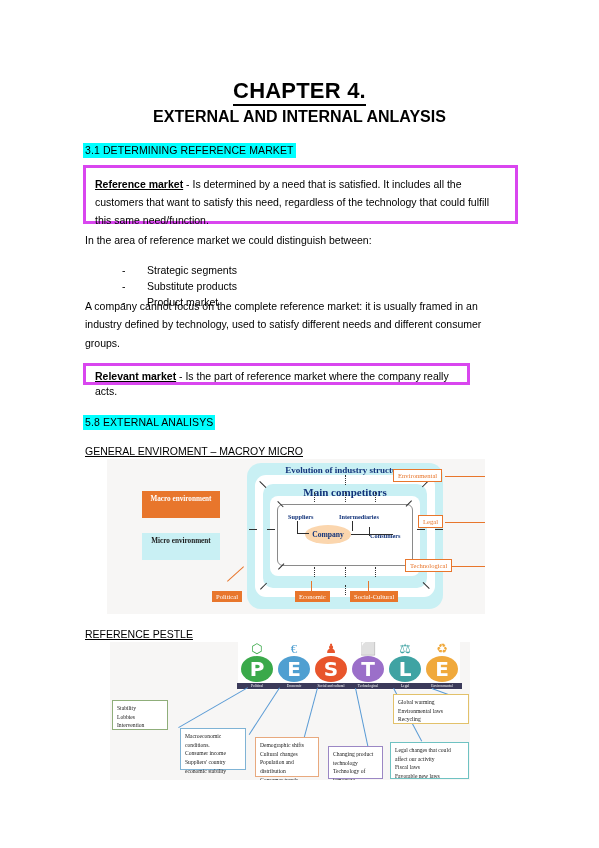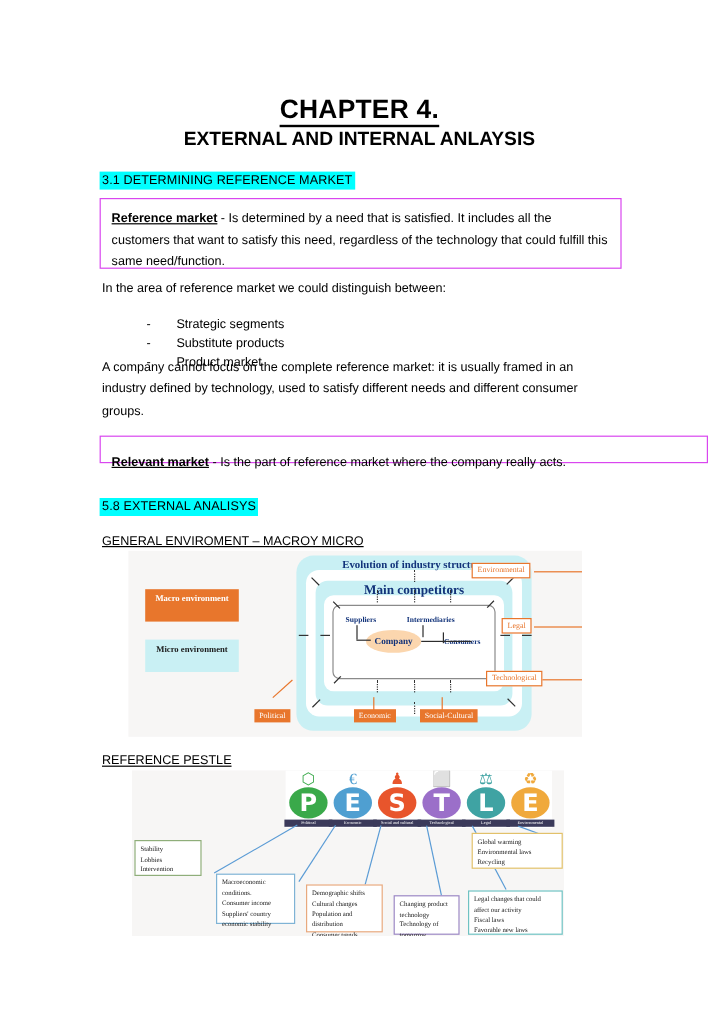--- a/index.html
+++ b/index.html
@@ -50,30 +50,30 @@
     padding: 1px 2px 2px 2px;
     white-space: nowrap;
     letter-spacing: .1px;
   }
   #sec-3-1 { left: 83px; top: 143px; }
   #sec-3-2 { left: 83px; top: 415px; }
 
   
   .defbox {
     position: absolute;
-    border: 1px solid #d946ef;
+    border: 3px solid #d946ef;
     background: #ffffff;
     box-sizing: border-box;
     font-size: 10.5px;
     line-height: 1.72;
     padding: 7px 9px 7px 9px;
   }
   #def-reference { left: 83px; top: 165px; width: 435px; height: 59px; }
-  #def-relevant  { left: 83px; top: 363px; width: 507px; height: 22px;
-                   padding-top: 14px; line-height: 1.4; }
+  #def-relevant  { left: 83px; top: 363px; width: 387px; height: 22px;
+                   padding-top: 3px; line-height: 1.4; }
   .term {
     font-weight: bold;
     text-decoration: underline;
   }
 
   
   .para {
     position: absolute;
     font-size: 10.5px;
     line-height: 1.75;
@@ -206,20 +206,21 @@
 
   
   .env-legend {
     position: absolute;
     text-align: center;
     font-size: 7.2px;
     font-weight: bold;
     line-height: 1.45;
     padding: 3px 0;
     box-sizing: border-box;
+    margin-left: 21px;
   }
   #legend-macro {
     left: 14px; top: 32px; width: 78px; height: 27px;
     background: #e8762c; color: #ffffff;
   }
   #legend-micro {
     left: 14px; top: 74px; width: 78px; height: 27px;
     background: #c9f0f4; color: #1a1a1a;
   }
 

